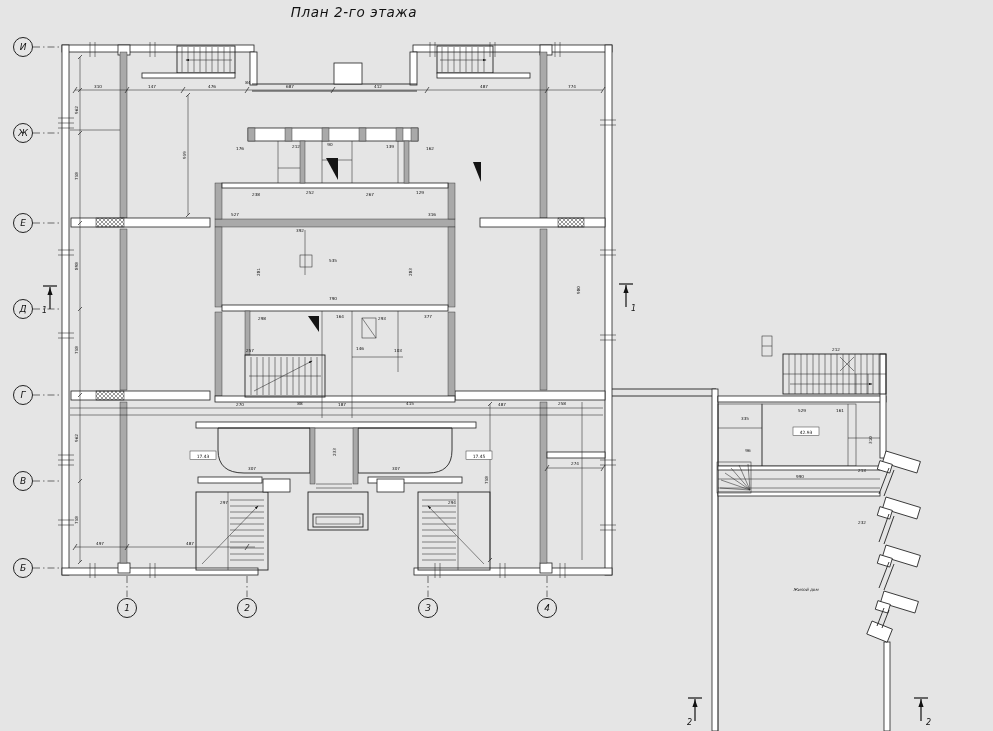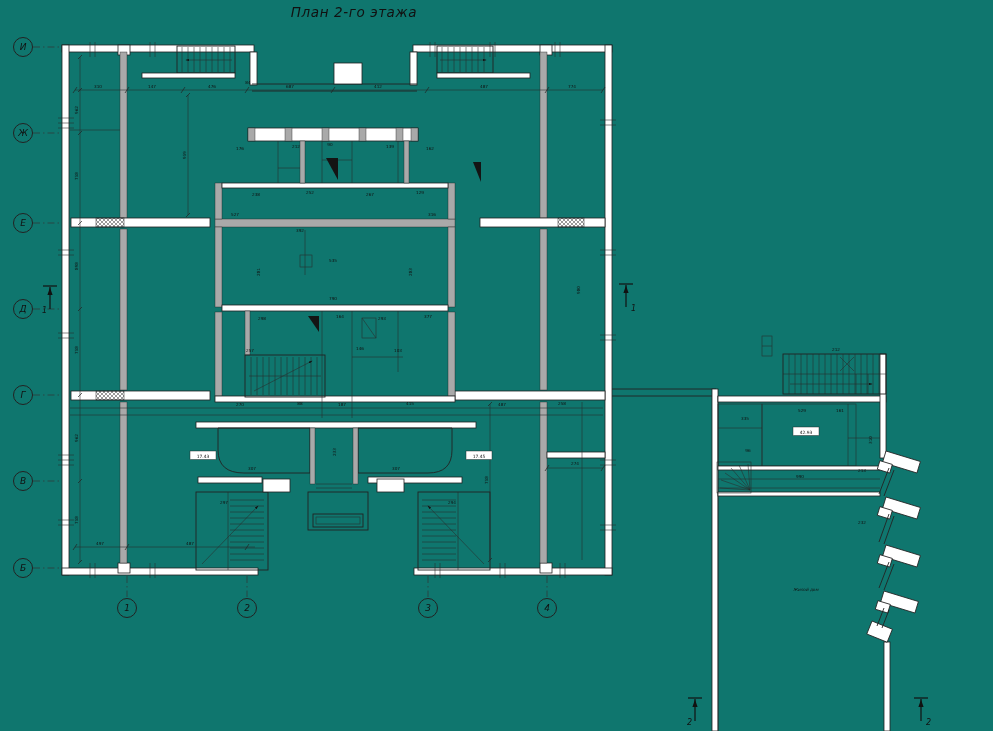--- a/index.html
+++ b/index.html
@@ -1,16 +1,16 @@
 <!DOCTYPE html>
 <html><head>
 <meta charset="utf-8">
 <style>
   html,body{margin:0;padding:0;background:#fff;}
-  .stage{position:relative;width:993px;height:731px;background:#0f766e;overflow:hidden;
+  .stage{position:relative;width:993px;height:731px;background:#e5e5e5;overflow:hidden;
          font-family:"DejaVu Sans",sans-serif;}
   svg{position:absolute;left:0;top:0;}
   
   .w  {fill:none;stroke:#222;stroke-width:.9;}
   .wh {fill:#fff;stroke:#222;stroke-width:.8;}
   .wt {fill:none;stroke:#2a2a2a;stroke-width:.55;}
   .g  {fill:#a9a9a9;stroke:#222;stroke-width:.4;}
   .hatchf{fill:url(#hatch);stroke:#222;stroke-width:.5;}
   .dash{stroke:#333;stroke-width:.7;stroke-dasharray:7 3 1.5 3;fill:none;}
   .tick{stroke:#222;stroke-width:.7;fill:none;}

